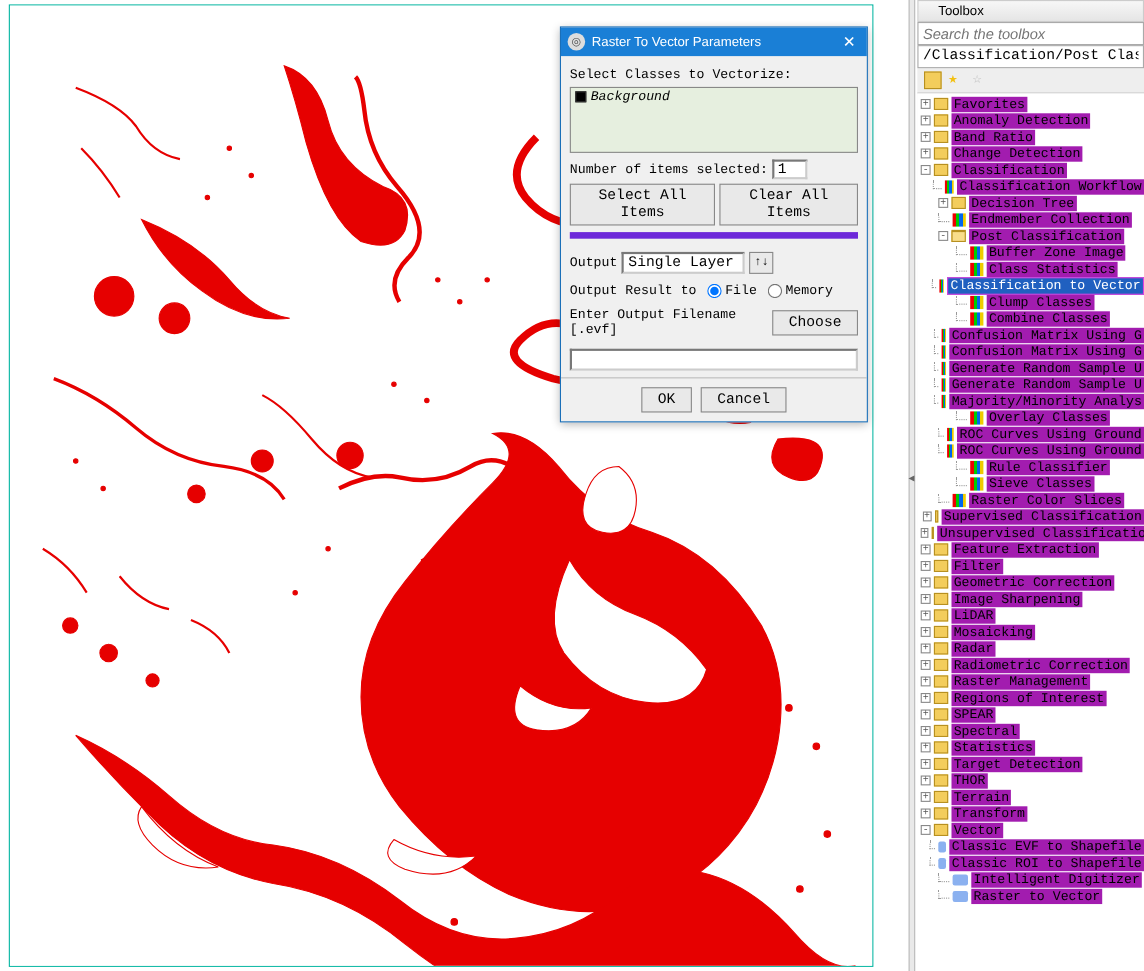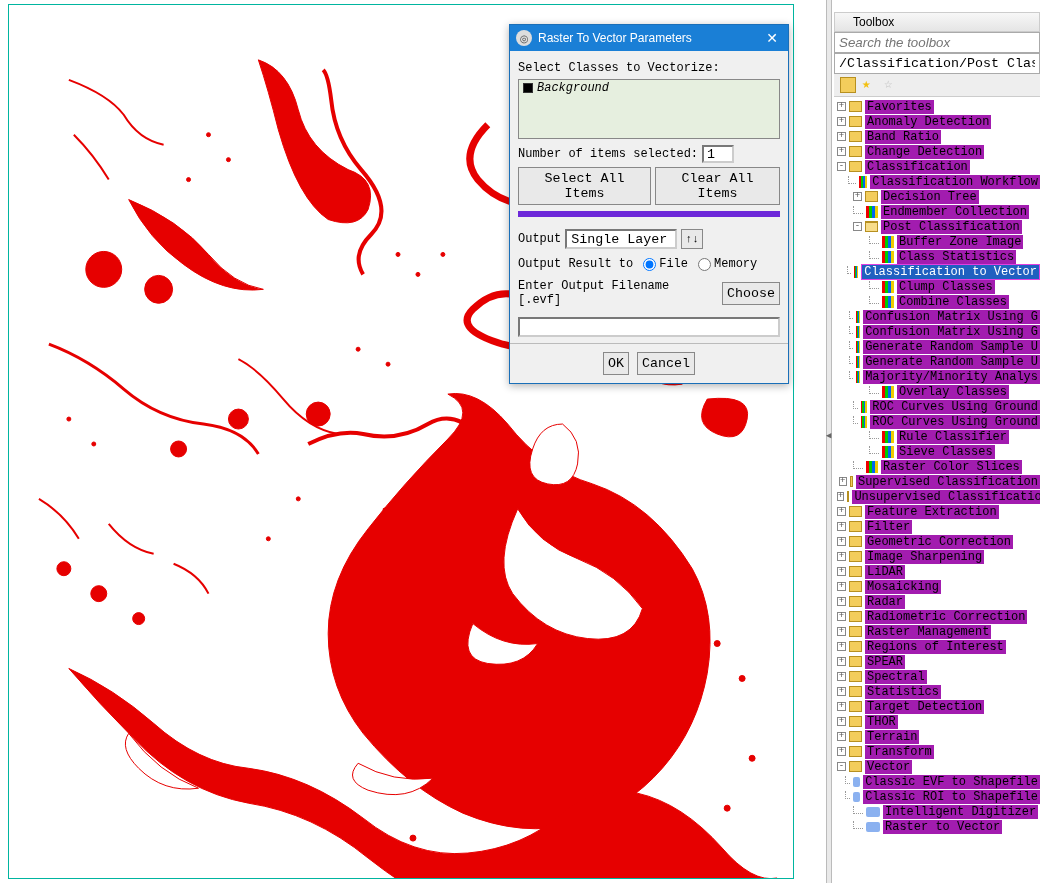--- a/index.html
+++ b/index.html
@@ -87,21 +87,21 @@
 .num-sel {
   width: 32px; height: 18px;
   border: 2px inset #ccc;
   padding: 0 3px;
   background: #fff;
   font-family: "Courier New", monospace;
 }
 .btn {
   background: #e9e9e9;
   border: 1px solid #888;
-  padding: 3px 4px;
+  padding: 3px 14px;
   font-family: "Courier New", monospace;
   cursor: pointer;
 }
 .group {
   border-top: 6px solid #6d28d9;
   padding-top: 8px;
   margin-top: 6px;
 }
 .txtfield {
   border: 2px inset #ccc;
@@ -125,21 +125,21 @@
   background: #fff;
   margin-top:4px;
 }
 .dlg-footer {
   border-top: 1px solid #bbb;
   padding: 8px;
   display: flex; gap: 8px; justify-content: center;
 }
 .toolbox {
   position: absolute;
-  left: 834px; top: 12px;
+  left: 834px; top: 0;
   width: 206px;
   height: 658px;
   background: #f5f5f5;
   font-family: "Courier New", monospace;
 }
 .tb-title {
   background: linear-gradient(#f7f7f7,#e5e5e5);
   padding: 2px 18px;
   border: 1px solid #ccc;
   font-family: "SimSun", sans-serif;

